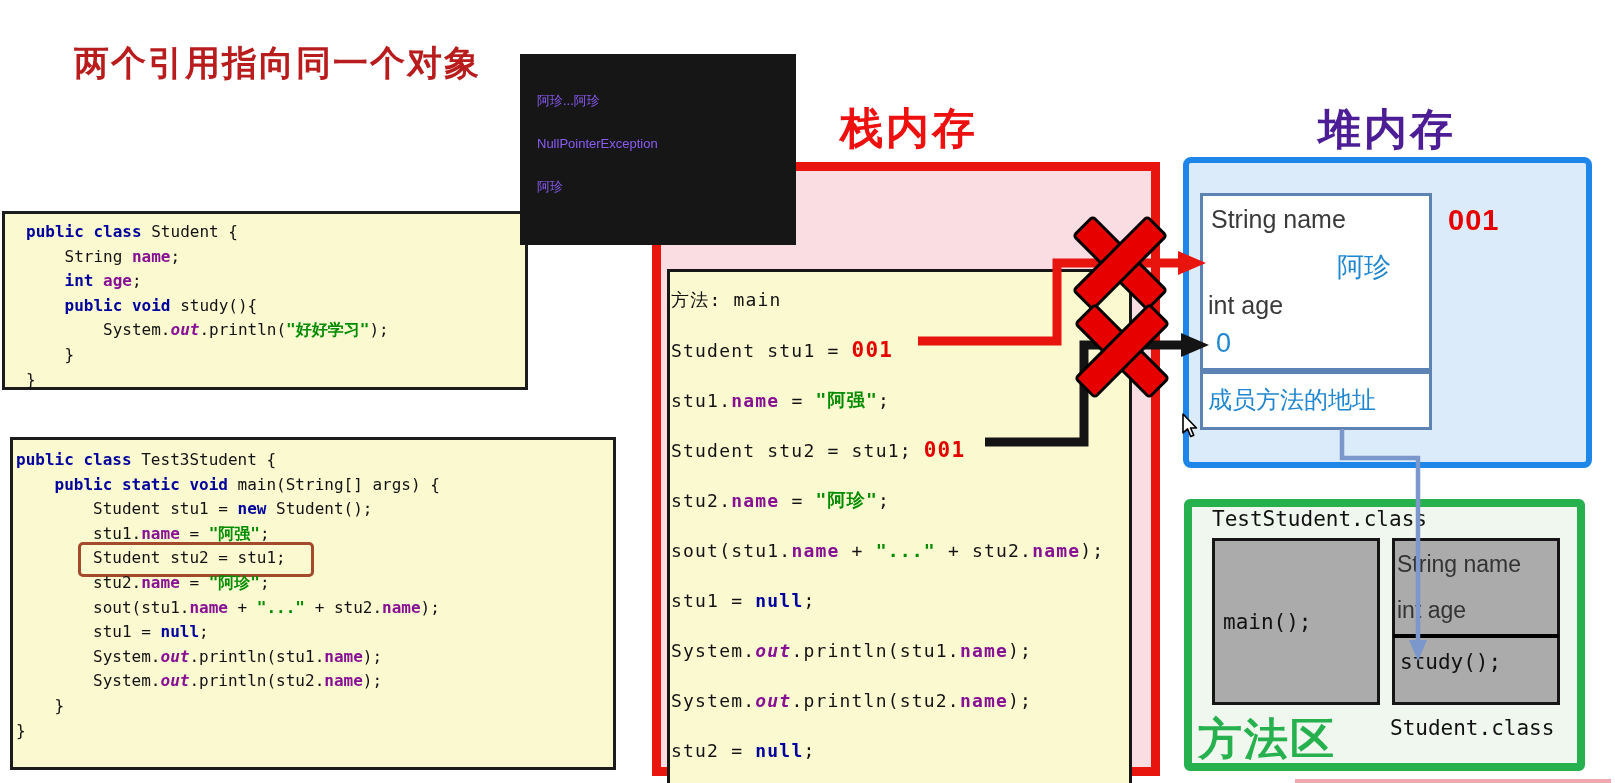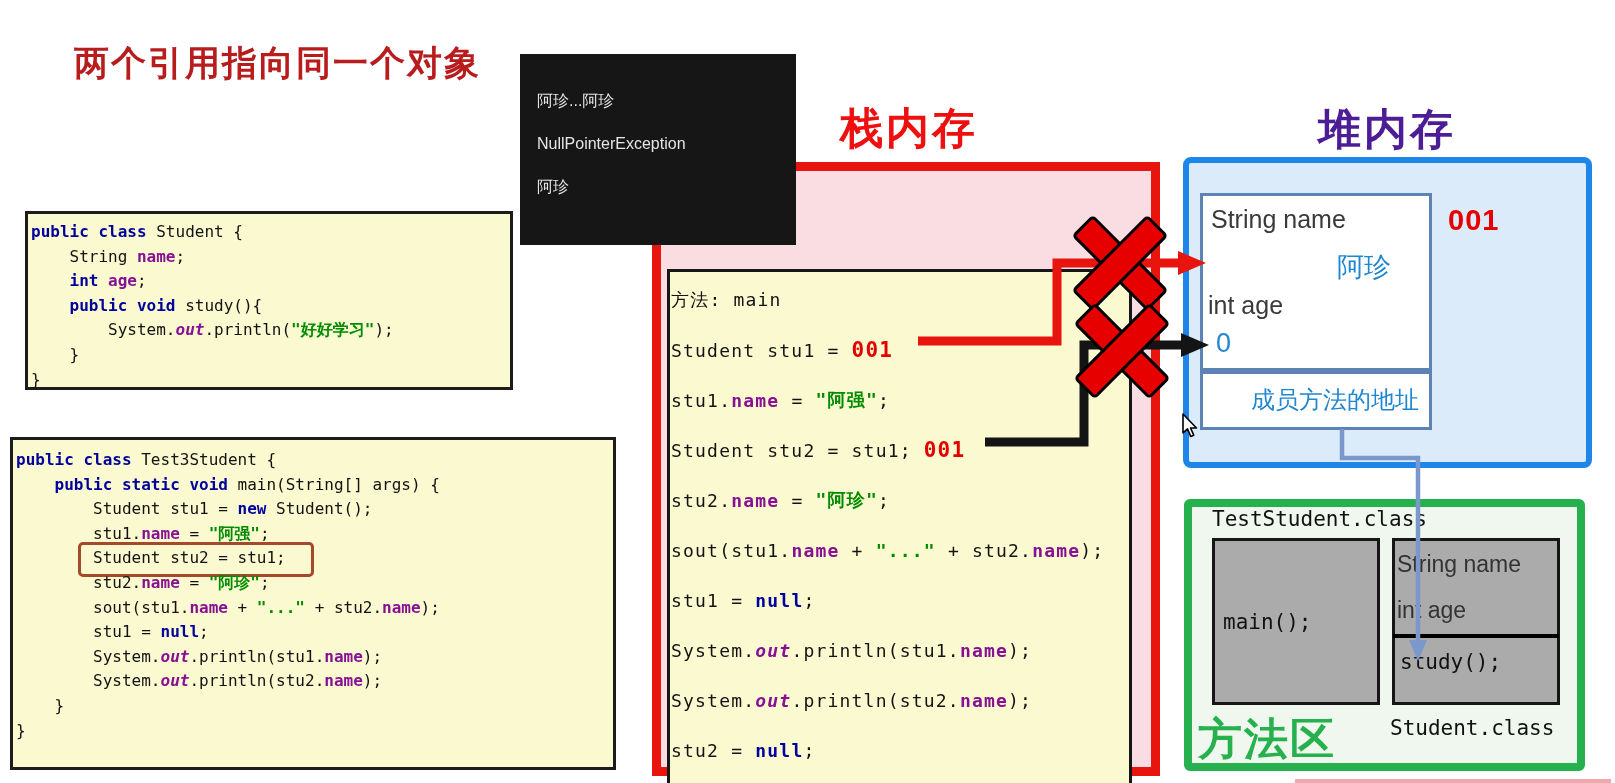--- a/index.html
+++ b/index.html
@@ -6,26 +6,26 @@
   #page{position:relative;width:1615px;height:783px;background:#ffffff;overflow:hidden;
         font-family:"Liberation Sans",sans-serif;}
 
   
   .main-title{position:absolute;left:74px;top:40px;font-size:35px;font-weight:bold;
               color:#b91c1c;letter-spacing:2px;}
 
   
   .console{position:absolute;left:520px;top:54px;width:276px;height:191px;background:#161616;
            z-index:6;box-sizing:border-box;padding:32px 0 0 17px;display:flex;flex-direction:column;gap:13px;}
-  .console .line{color:#e5e5e5;font-size:16px;line-height:30px;}
+  .console .line{color:#8b5cf6;font-size:13px;line-height:30px;}
 
   
   .code-box{position:absolute;background:#fbf9d0;border:3px solid #1c1c1c;box-sizing:border-box;
             font-family:"DejaVu Sans Mono",monospace;font-size:16px;color:#111;z-index:2;}
-  #code-student{left:25px;top:211px;width:488px;height:179px;padding:6px 0 0 3px;}
+  #code-student{left:2px;top:211px;width:526px;height:179px;padding:6px 0 0 21px;}
   #code-test{left:10px;top:437px;width:606px;height:333px;padding:8px 0 0 3px;}
   .code-box .code-line{white-space:pre;line-height:24.6px;position:relative;}
   .code-line span{white-space:pre;}
   .tok-pl{color:#121212;}
   .tok-kw{color:#00009c;font-weight:bold;}
   .tok-fld{color:#871094;font-weight:bold;}
   .tok-out{color:#871094;font-weight:bold;font-style:italic;}
   .tok-str{color:#008b00;font-weight:bold;}
   .tok-addr{color:#e30000;font-weight:bold;font-size:21px;}
   .mark-box::after{content:"";position:absolute;left:62px;top:-4px;width:230px;height:29px;
@@ -173,21 +173,21 @@
     </div>
 
   <div class="heap-title">堆内存</div>
   <div class="heap-box"></div>
   <div class="obj-box"></div>
   <div class="addr-box"></div>
   <div class="heap-text" style="left:1211px;top:205px;">String name</div>
   <div class="heap-text heap-blue" style="left:1337px;top:249px;font-size:27px;">阿珍</div>
   <div class="heap-text" style="left:1208px;top:291px;">int age</div>
   <div class="heap-text heap-blue" style="left:1216px;top:328px;font-size:27px;">0</div>
-  <div class="heap-text heap-blue" style="left:1208px;top:384px;font-size:24px;margin-left:43px;">成员方法的地址</div>
+  <div class="heap-text heap-blue" style="left:1208px;top:384px;font-size:24px;">成员方法的地址</div>
   <div class="heap-addr">001</div>
 
   <div class="method-box"></div>
   <div class="mono-label" style="left:1212px;top:507px;">TestStudent.class</div>
   <div id="main-box" class="gray-box">
     <span class="mono-label" style="position:static;padding-left:8px;">main();</span>
   </div>
   <div id="student-box" class="gray-box"></div>
   <div class="gray-field" style="left:1397px;top:551px;">String name</div>
   <div class="gray-field" style="left:1397px;top:597px;">int age</div>

